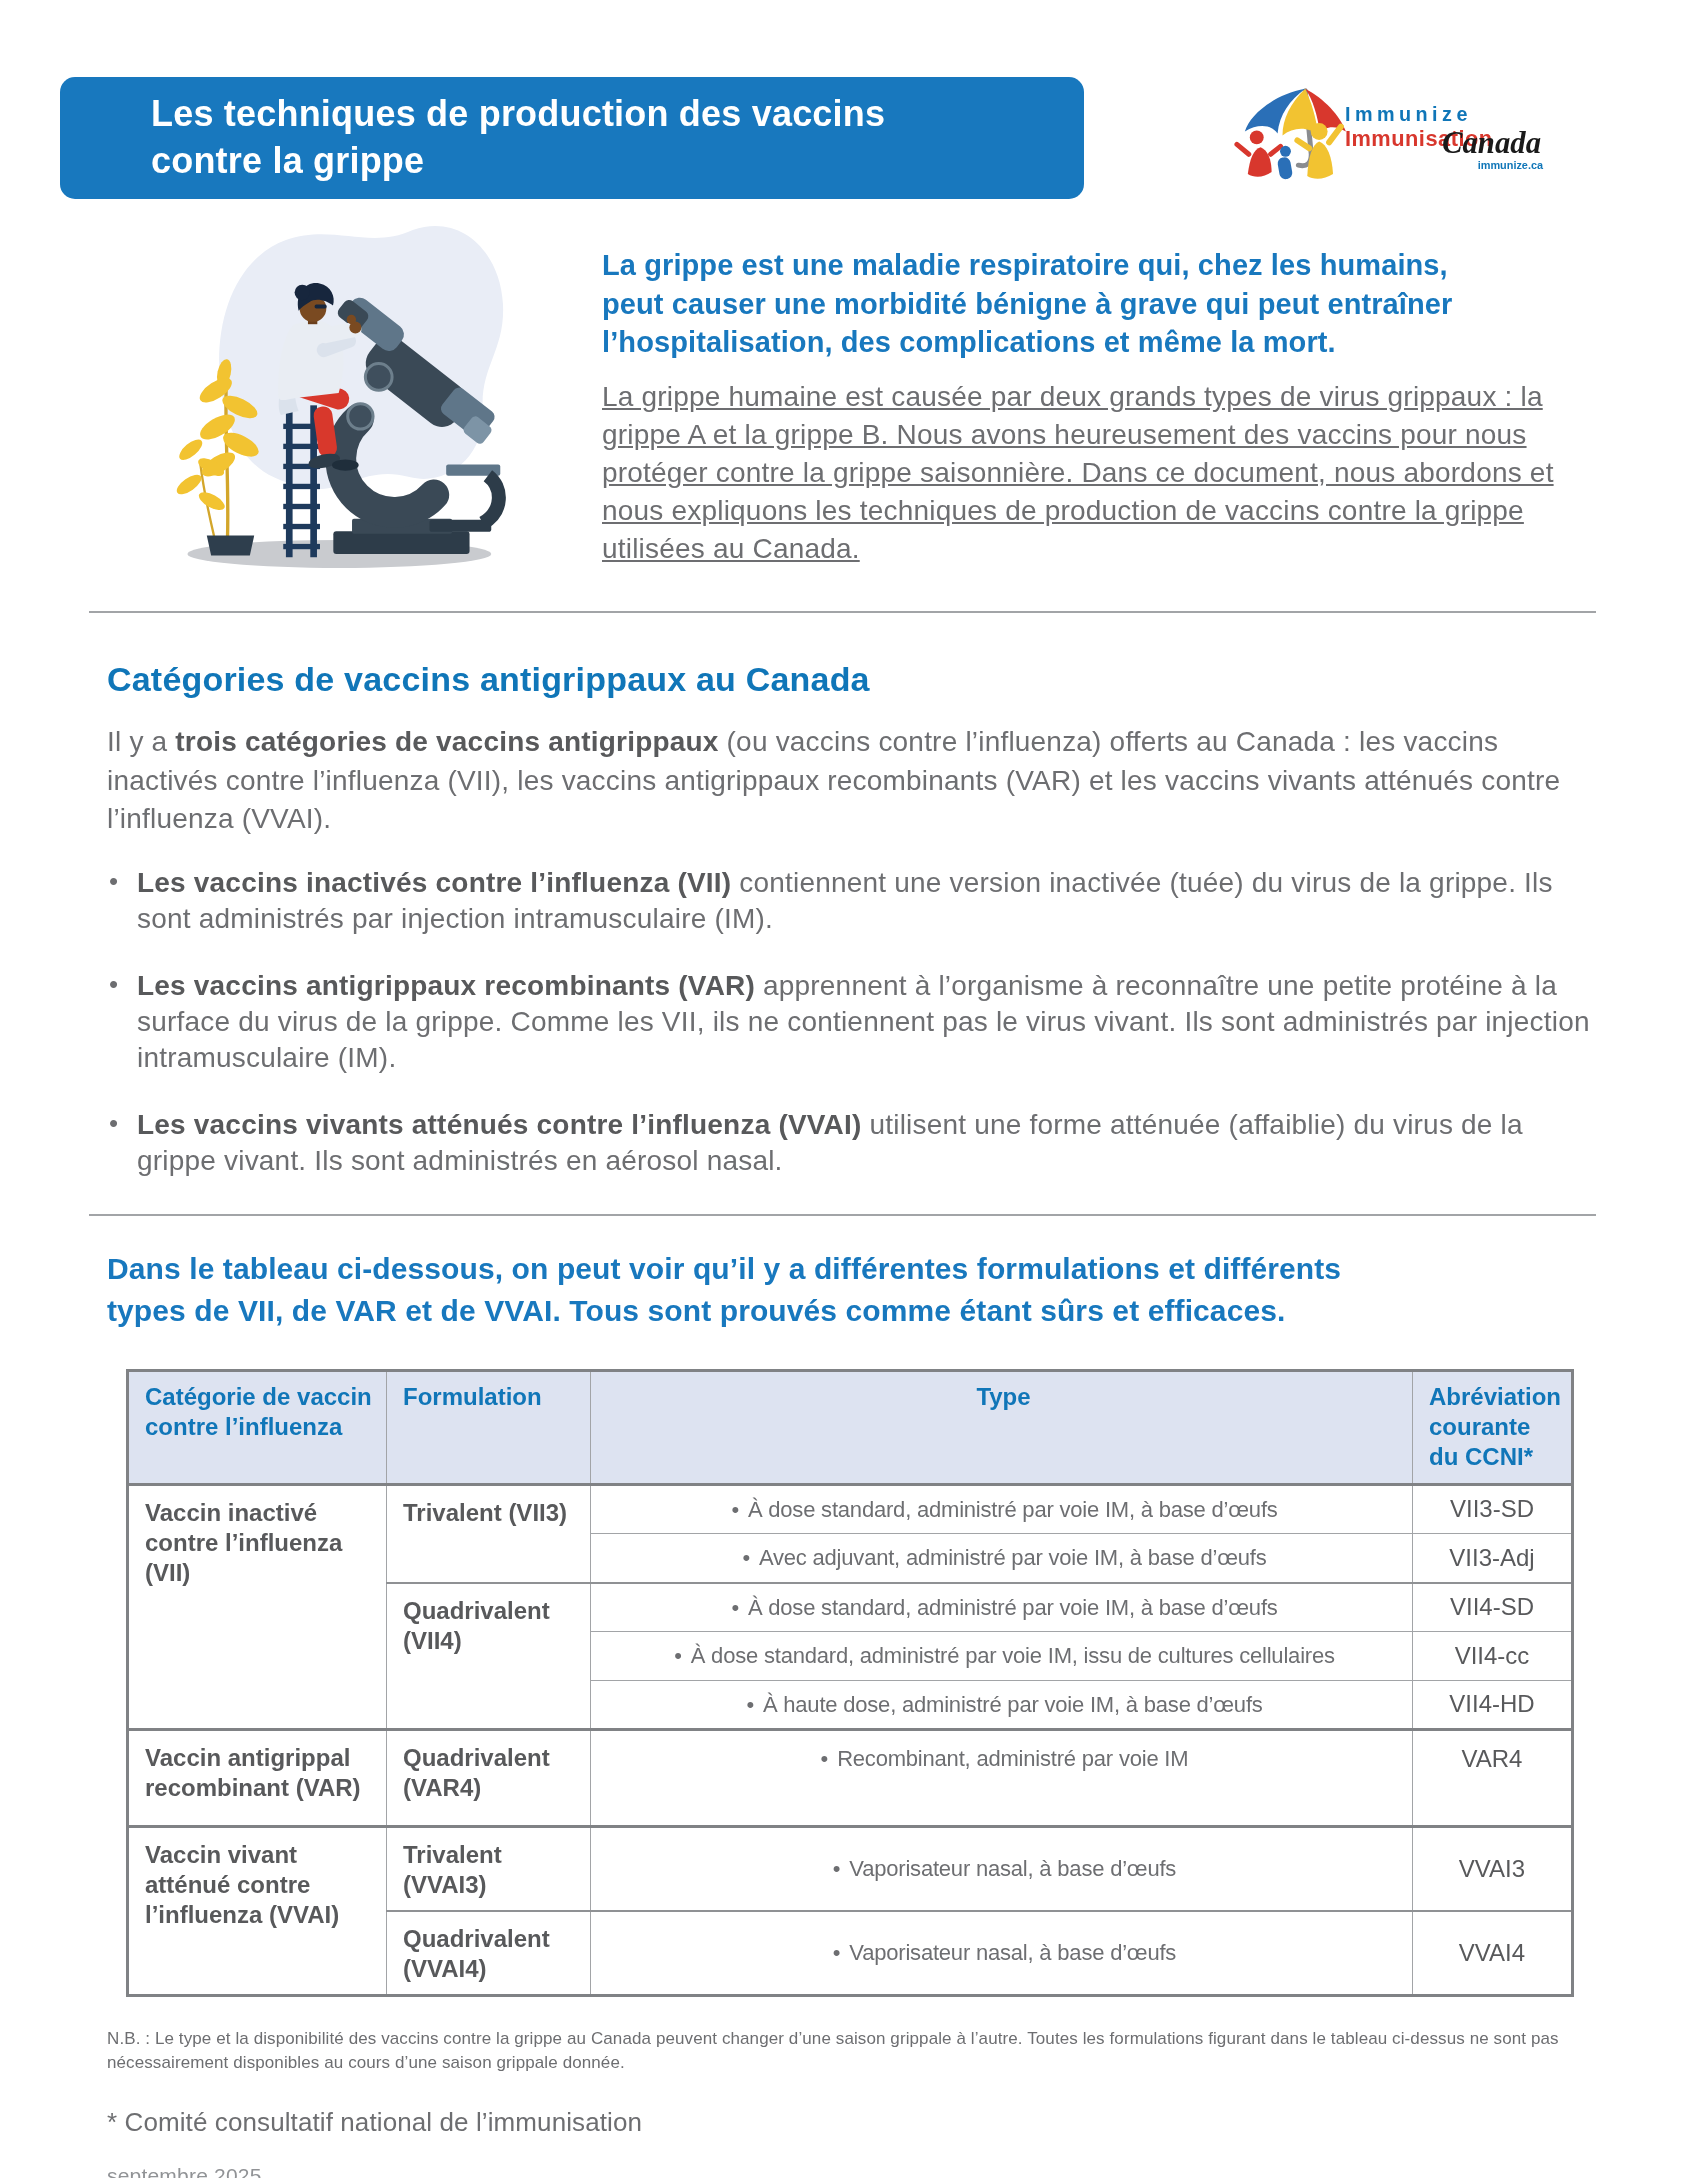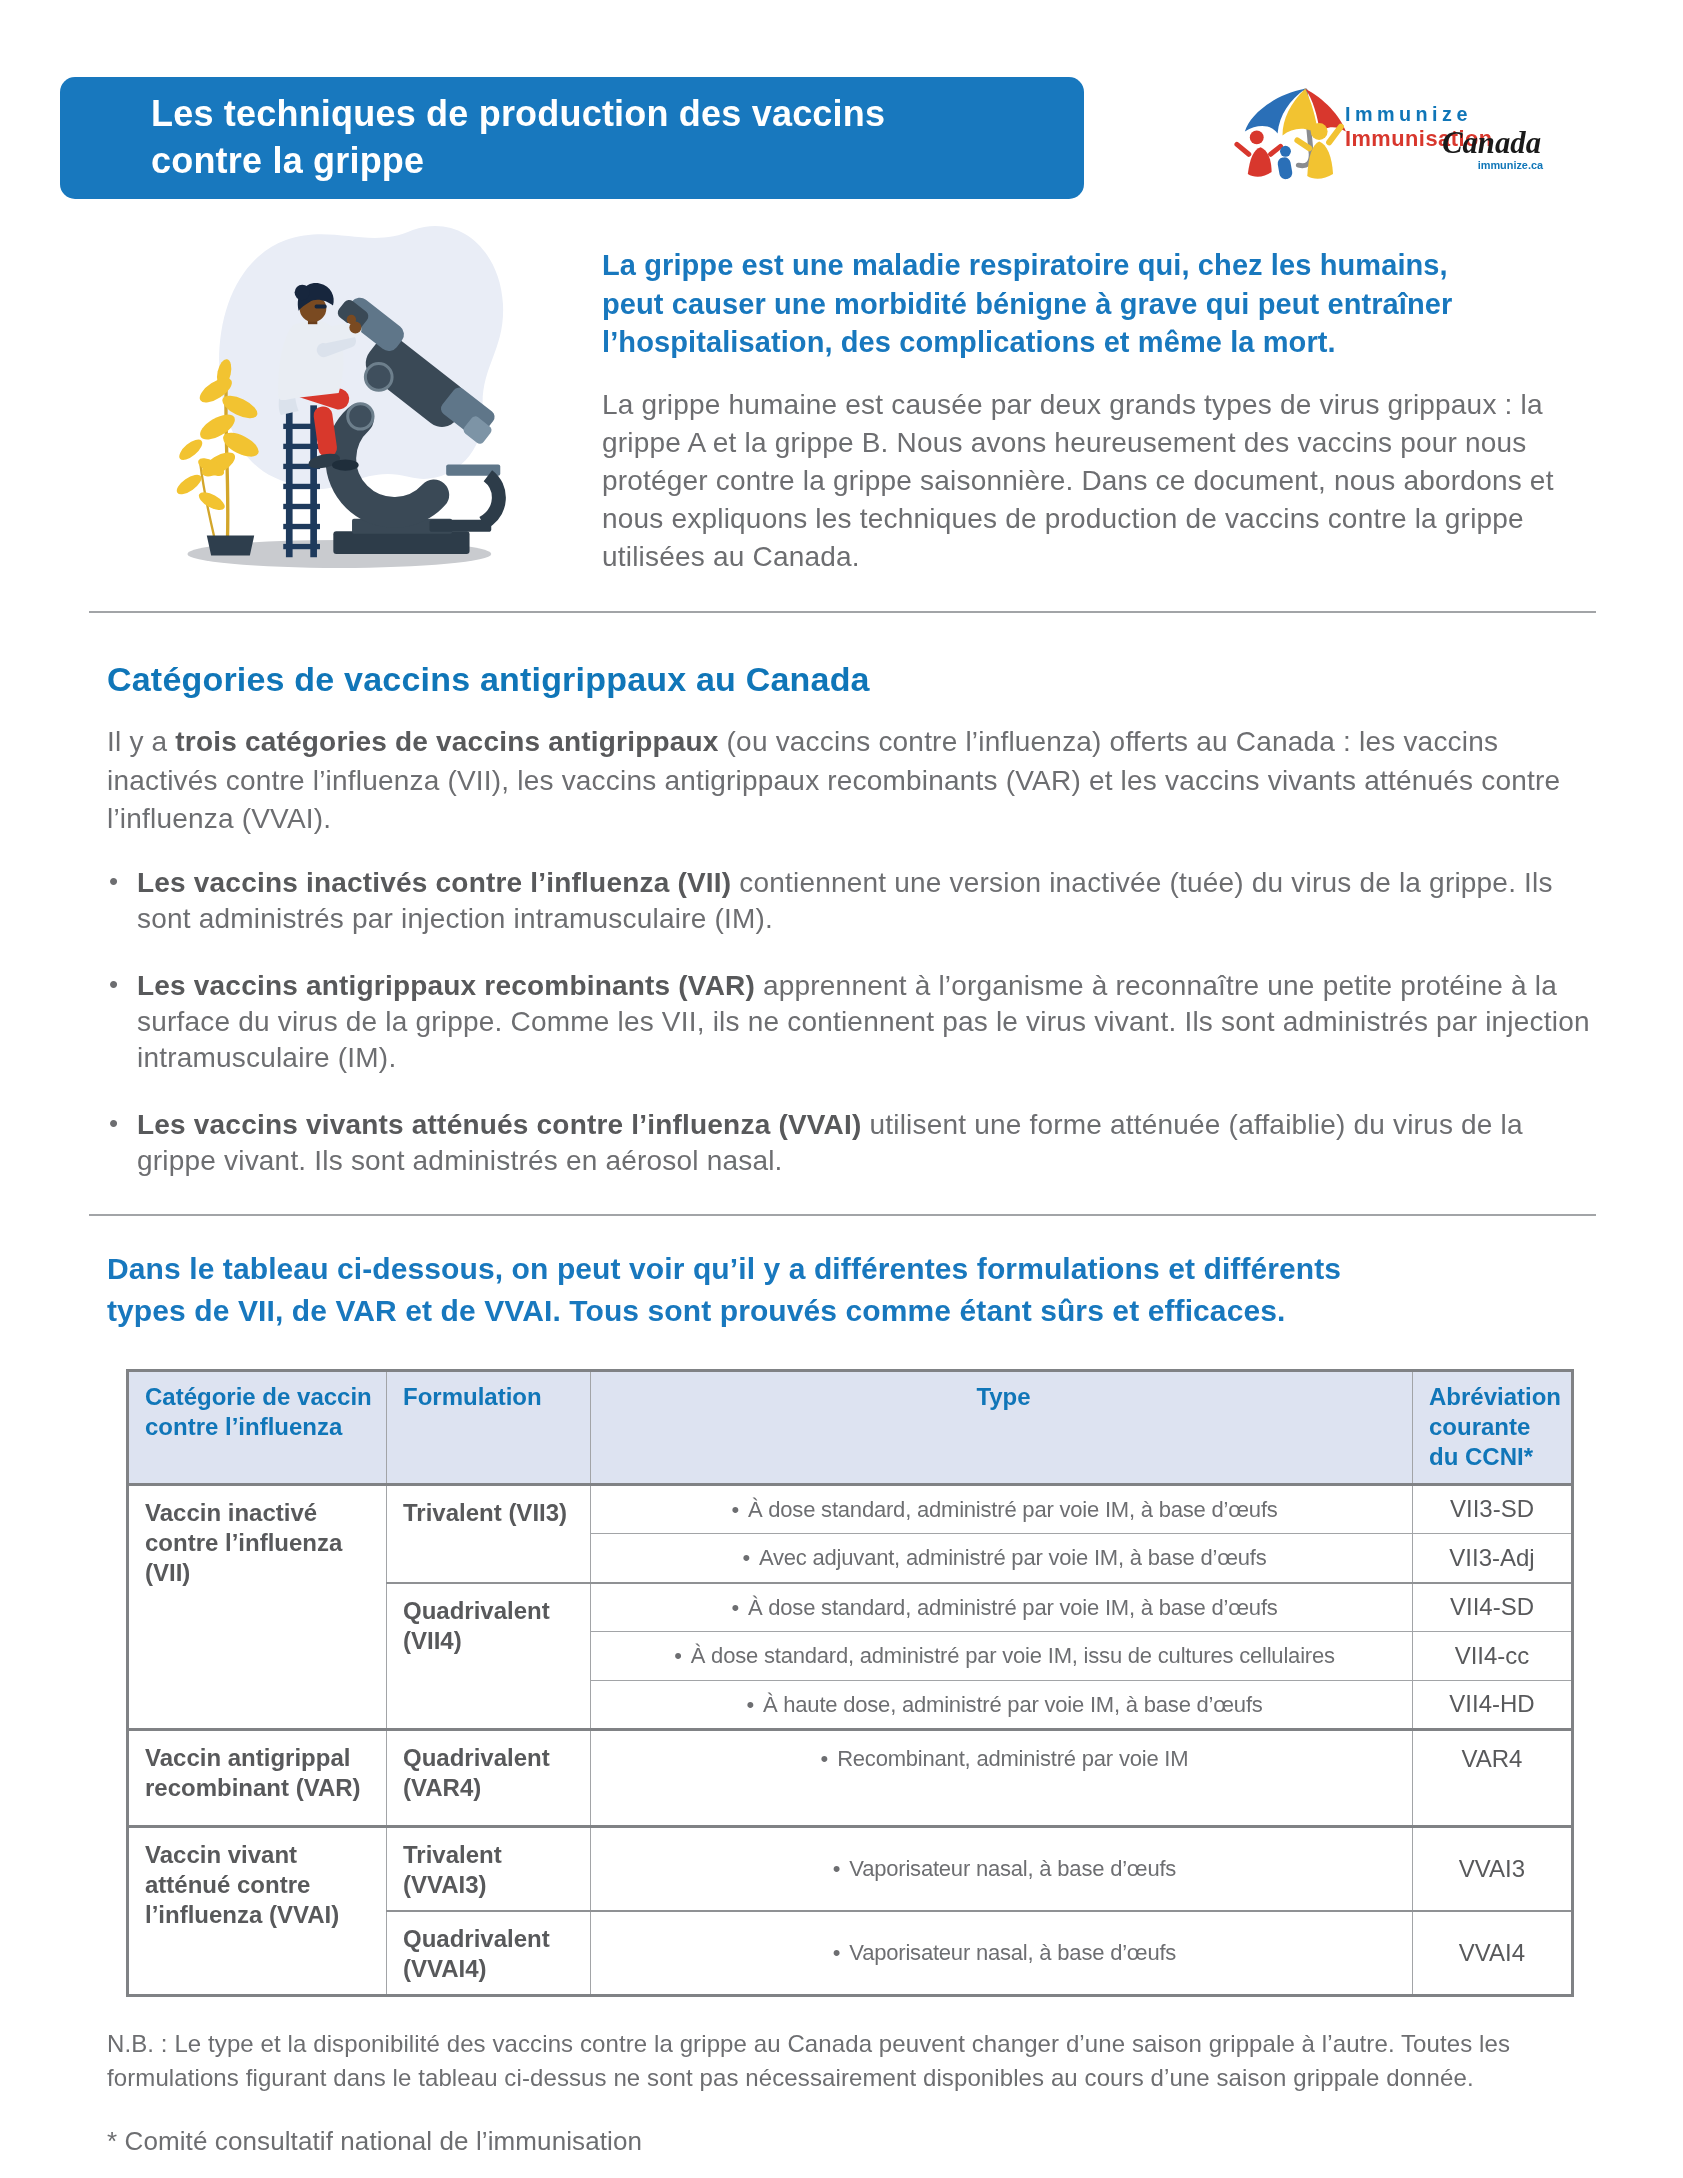--- a/index.html
+++ b/index.html
@@ -24,21 +24,21 @@
   .banner h1{color:#fff;font-size:36px;font-weight:bold;line-height:1.3;letter-spacing:0.2px;}
 
   
   .logo{position:absolute;top:75px;left:1228px;width:327px;height:109px;}
 
   
   .intro-row{position:absolute;top:210px;left:129px;width:1485px;display:flex;}
   .illus{width:416px;height:396px;flex:0 0 auto;}
   .intro-text{margin-left:57px;padding-top:36px;width:1002px;}
   .lead{color:var(--accent-blue);font-size:29px;font-weight:bold;line-height:1.33;letter-spacing:0.1px;}
-  .intro-body{margin-top:24px;font-size:28px;line-height:1.36;color:var(--body-gray);letter-spacing:0.2px;}
+  .intro-body{margin-top:16px;font-size:28px;line-height:1.36;color:var(--body-gray);letter-spacing:0.2px;text-decoration:underline;}
 
   .rule{position:absolute;left:89px;width:1507px;border:0;border-top:2px solid var(--border-light);}
   .rule-1{top:611px;}
 
   
   .content{position:absolute;top:634px;left:107px;width:1489px;}
   .section-heading{margin-top:26px;color:var(--heading-blue);font-size:34px;font-weight:bold;letter-spacing:0.2px;}
   .section-para{margin-top:24px;font-size:28px;line-height:1.38;color:var(--body-gray);letter-spacing:0.2px;}
   .section-para strong, .bullet-text strong{color:var(--dark-gray);}
   .bullet-list{list-style:none;margin-top:26px;}
@@ -63,21 +63,21 @@
     color:var(--dark-gray);line-height:1.25;}
   td.form-cell{vertical-align:top;padding:12px 8px 10px 16px;font-size:24px;font-weight:bold;
     color:var(--dark-gray);line-height:1.25;}
   td.type-cell{vertical-align:middle;padding:10px 8px 10px 14px;font-size:22px;color:var(--body-gray);
     letter-spacing:-0.2px;line-height:1.25;text-align:center;}
   td.type-cell .tmark{margin-right:9px;}
   td.abbr-cell{vertical-align:middle;text-align:center;font-size:24px;color:var(--dark-gray);padding:8px 4px;}
   td.vtop{vertical-align:top;padding-top:14px;}
 
   
-  .nb-note{margin-top:30px;font-size:24px;line-height:1.4;color:var(--body-gray);letter-spacing:0.1px;}
+  .nb-note{margin-top:30px;font-size:17px;line-height:1.4;color:var(--body-gray);letter-spacing:0.1px;}
   .ast-note{margin-top:32px;font-size:26px;color:var(--body-gray);letter-spacing:0.1px;}
   .date-note{margin-top:26px;font-size:21px;color:var(--date-gray);letter-spacing:0.2px;}
 </style>
 </head>
 <body>
 
 <div class="page">
 
   <div class="banner">
     <h1>Les techniques de production des vaccins<br>contre la grippe</h1>

